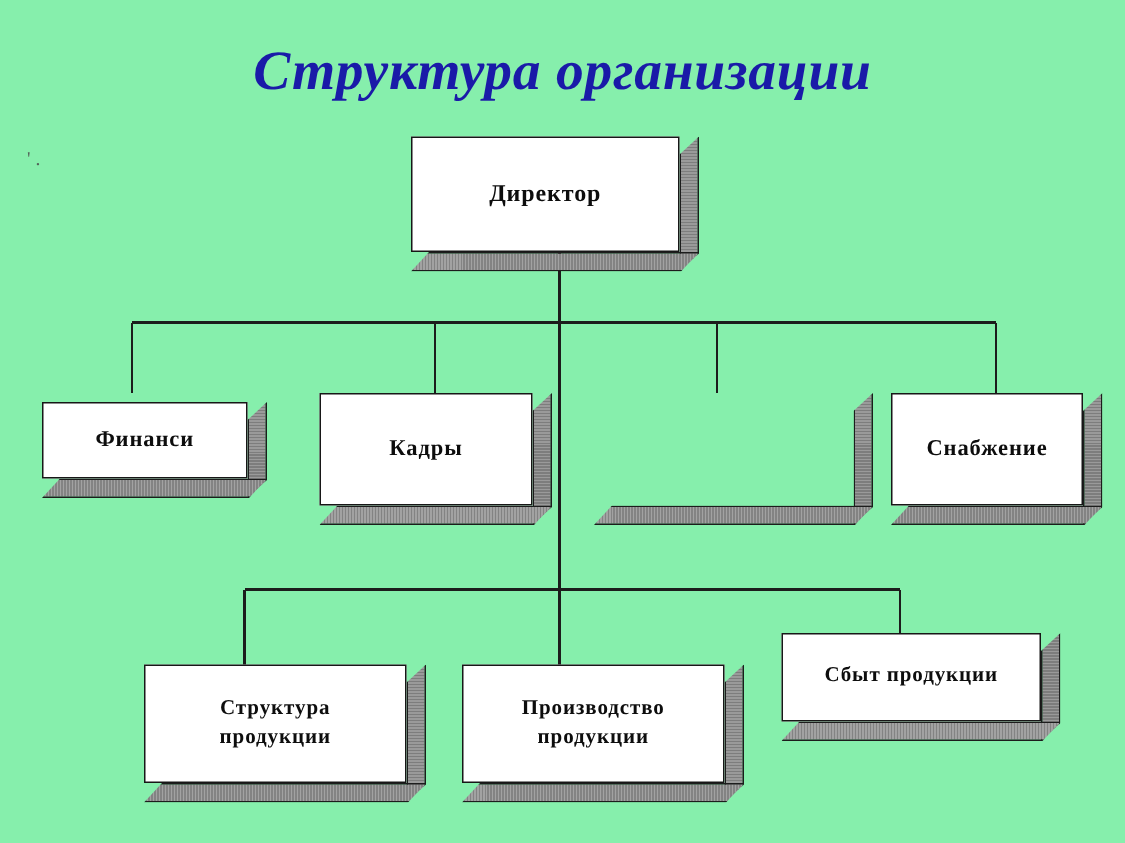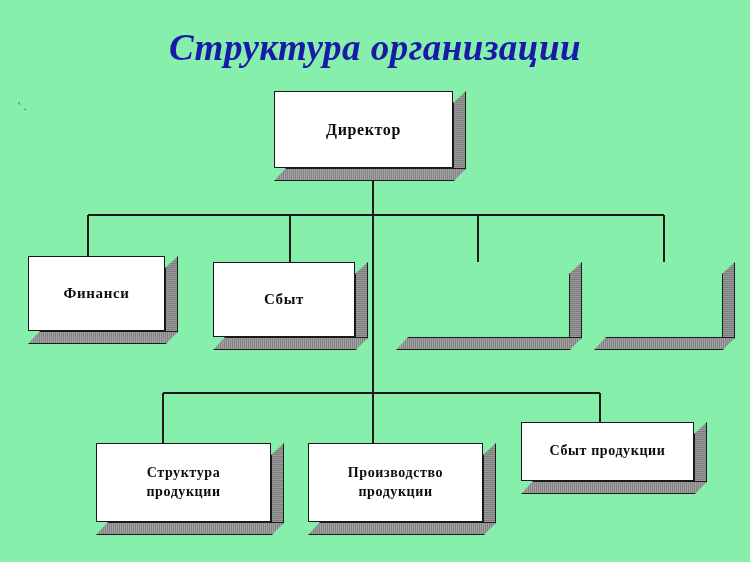--- a/index.html
+++ b/index.html
@@ -159,44 +159,47 @@
   </svg>
 
   <div class="node size-lg" style="left:274px; top:91px; width:192px; height:90px;">
     <div class="face-right"></div>
     <div class="face-bottom"></div>
     <div class="face-front">
       <span class="label">Директор</span>
     </div>
   </div>
 
-  <div class="node size-md" style="left:28px; top:256px; width:150px; height:88px;">
+  <div class="node size-md" style="left:28px; top:268px; width:150px; height:64px;">
     <div class="face-right"></div>
     <div class="face-bottom"></div>
     <div class="face-front">
       <span class="label">Финанси</span>
     </div>
   </div>
 
   <div class="node size-md" style="left:213px; top:262px; width:155px; height:88px;">
     <div class="face-right"></div>
     <div class="face-bottom"></div>
     <div class="face-front">
-      <span class="label">Сбыт</span>
+      <span class="label">Кадры</span>
     </div>
   </div>
 
   <div class="node size-md" style="left:396px; top:262px; width:186px; height:88px;">
     <div class="face-right"></div>
     <div class="face-bottom"></div>
   </div>
 
   <div class="node size-md" style="left:594px; top:262px; width:141px; height:88px;">
     <div class="face-right"></div>
     <div class="face-bottom"></div>
+    <div class="face-front">
+      <span class="label">Снабжение</span>
+    </div>
   </div>
 
   <div class="node size-sm" style="left:96px; top:443px; width:188px; height:92px;">
     <div class="face-right"></div>
     <div class="face-bottom"></div>
     <div class="face-front">
       <span class="label">Структура
 продукции</span>
     </div>
   </div>

